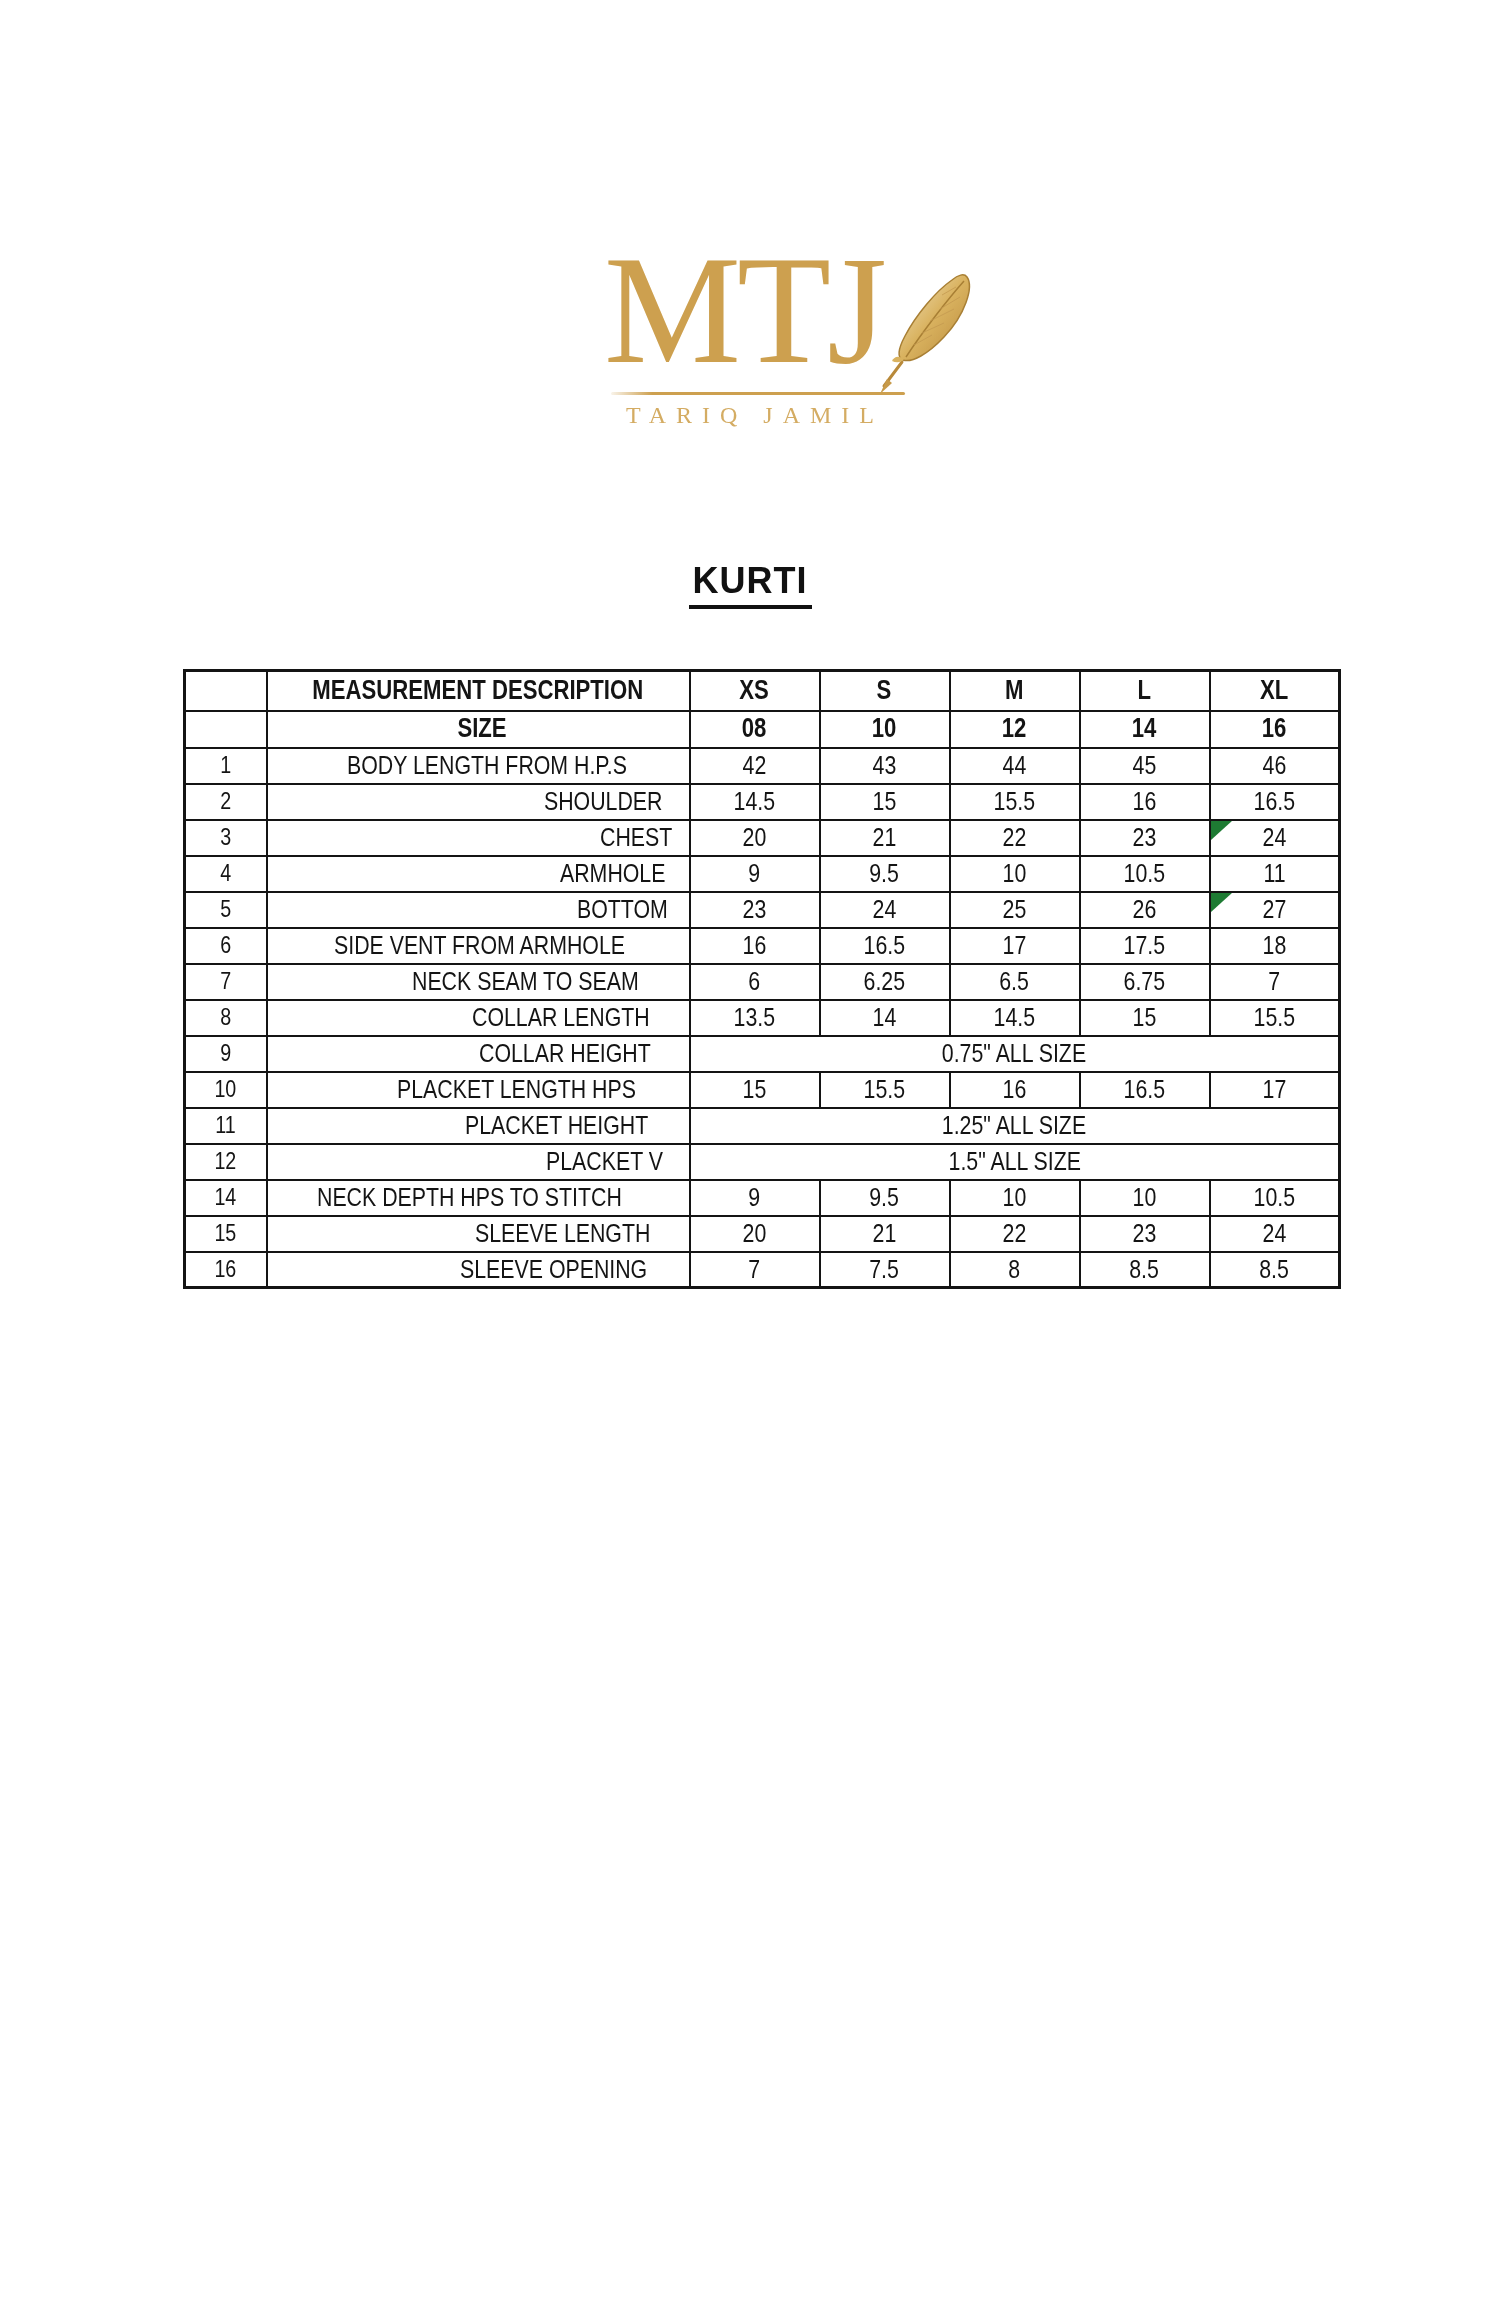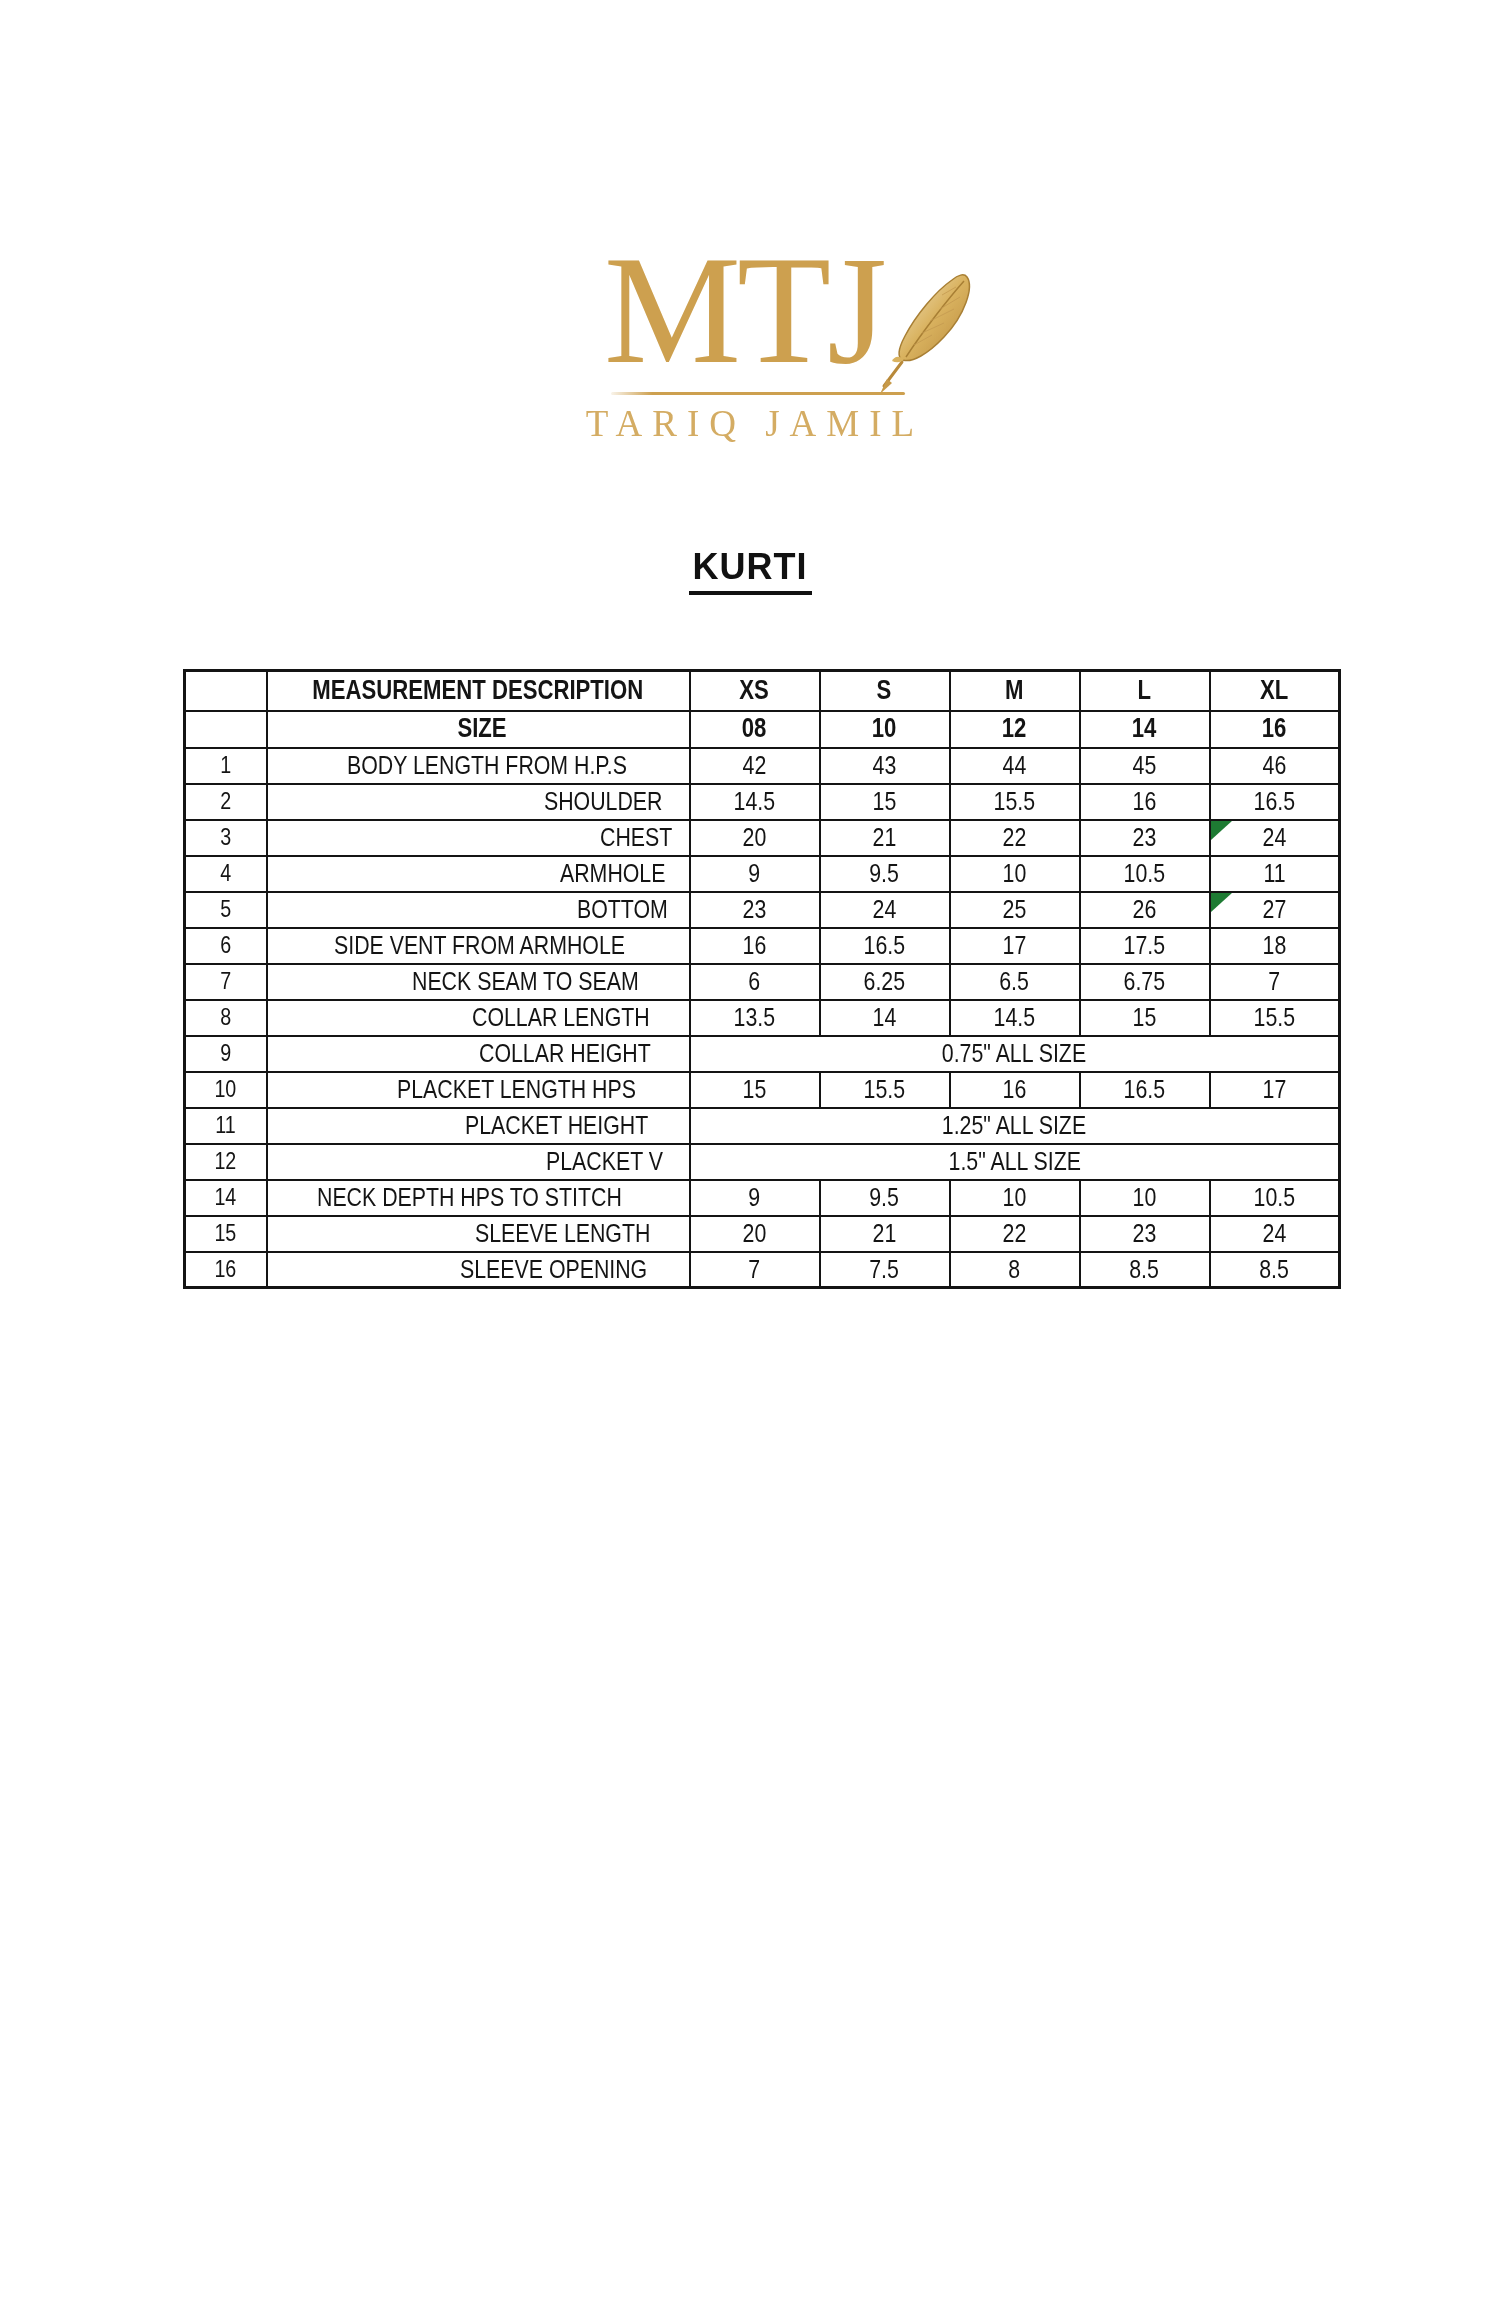--- a/index.html
+++ b/index.html
@@ -13,26 +13,26 @@
     font-family:"Liberation Serif", serif; font-size:154px; line-height:1;
     letter-spacing:-4px; color:var(--gold,#cda04f);
   }
   .logo-underline {
     position:absolute; left:611px; top:392px; width:294px; height:3px; border-radius:2px;
     background:linear-gradient(to right, rgba(205,160,79,0.12), var(--gold,#cda04f) 14%, var(--gold,#cda04f));
   }
   .quill-svg { position:absolute; left:868px; top:270px; width:112px; height:132px; }
   .brand-name {
     position:absolute; left:0; top:402px; width:1500px; text-align:center;
-    font-family:"Liberation Serif", serif; font-size:37px; letter-spacing:10px; padding-left:10px;
+    font-family:"Liberation Serif", serif; font-size:24px; letter-spacing:10px; padding-left:10px;
     color:var(--gold-light,#d4ac63);
   }
 
   
-  .title-wrap { position:absolute; left:0; top:546px; width:1500px; text-align:center; }
+  .title-wrap { position:absolute; left:0; top:560px; width:1500px; text-align:center; }
   .title-text {
     display:inline-block; font-size:36px; font-weight:bold; letter-spacing:1px; color:#111;
     border-bottom:4px solid #111; padding:0 4px 3px 4px; white-space:pre;
   }
 
   
   table.meas {
     position:absolute; left:183px; top:669px; width:1155px;
     border-collapse:collapse; table-layout:fixed;
     border:3px solid #141414;

